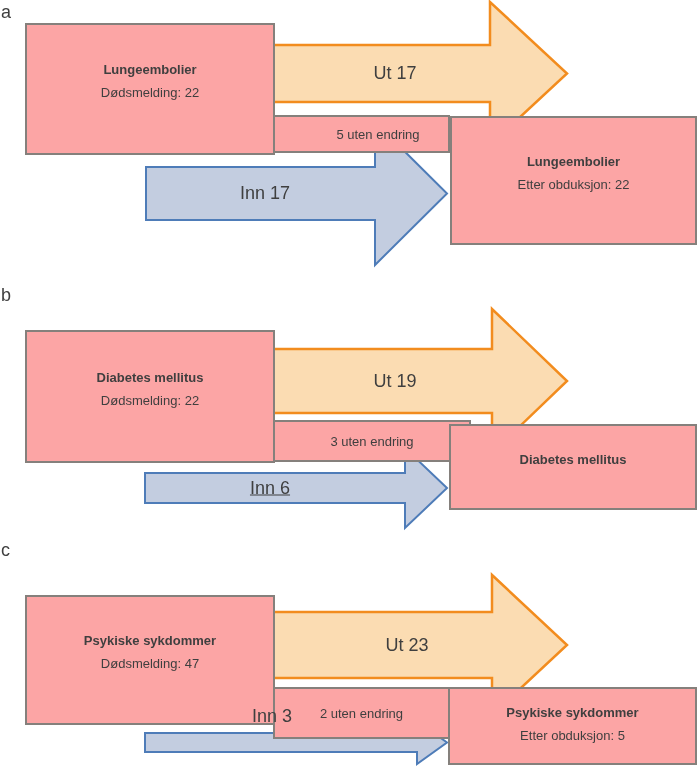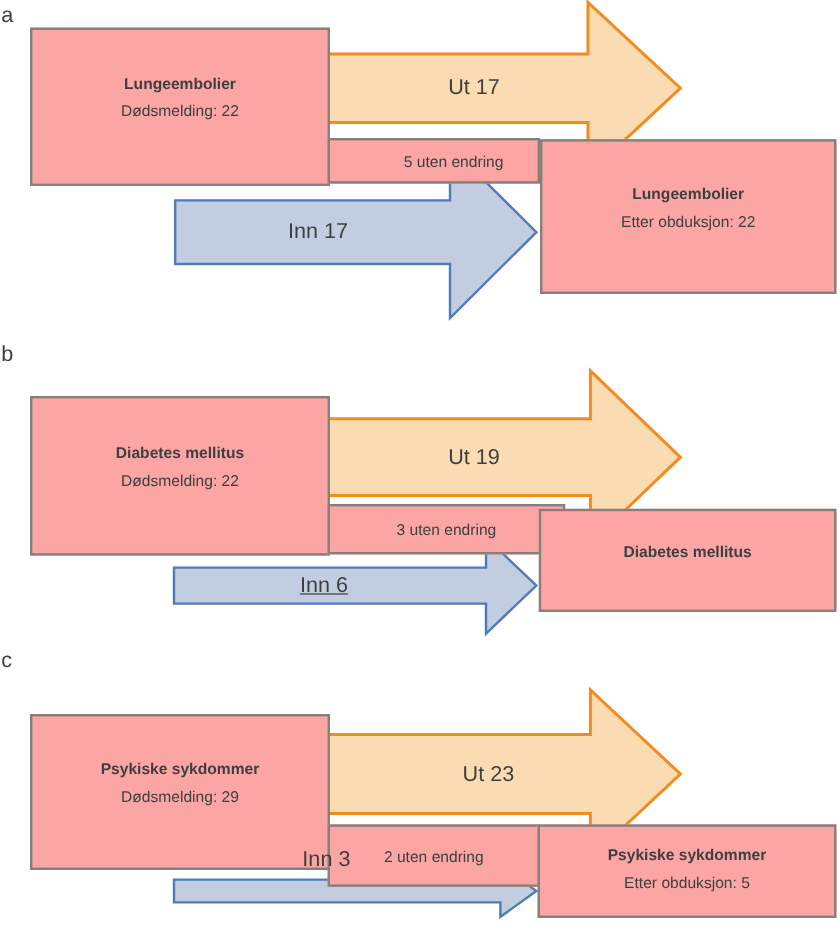--- a/index.html
+++ b/index.html
@@ -107,21 +107,21 @@
   </div>
   <div class="box big" style="left:449px; top:424px; width:248px; height:86px;">
     <div class="title">Diabetes mellitus</div>
   </div>
   <div class="arrow-label" style="left:395px; top:381px;">Ut 19</div>
   <div class="arrow-label" style="left:270px; top:488px;text-decoration:underline;">Inn 6</div>
 
   <div class="panel-label" style="top:540px">c</div>
   <div class="box big" style="left:25px; top:595px; width:250px; height:130px;">
     <div class="title">Psykiske sykdommer</div>
-    <div>Dødsmelding: 29</div>
+    <div>Dødsmelding: 47</div>
   </div>
   <div class="box" style="left:273px; top:687px; width:177px; height:52px;">
     <div>2 uten endring</div>
   </div>
   <div class="box big" style="left:448px; top:687px; width:249px; height:78px; padding-bottom:4px;">
     <div class="title">Psykiske sykdommer</div>
     <div>Etter obduksjon: 5</div>
   </div>
   <div class="arrow-label" style="left:395px; top:645px;margin-left:12px;">Ut 23</div>
   <div class="arrow-label" style="left:272px; top:716px;">Inn 3</div>

